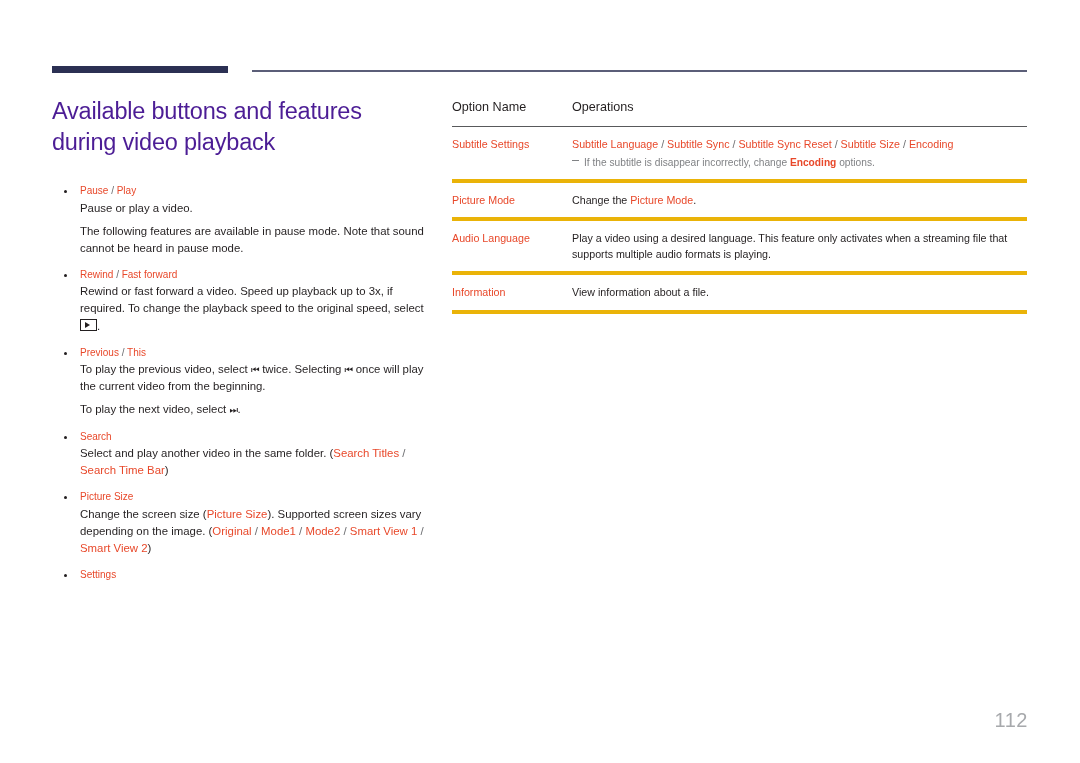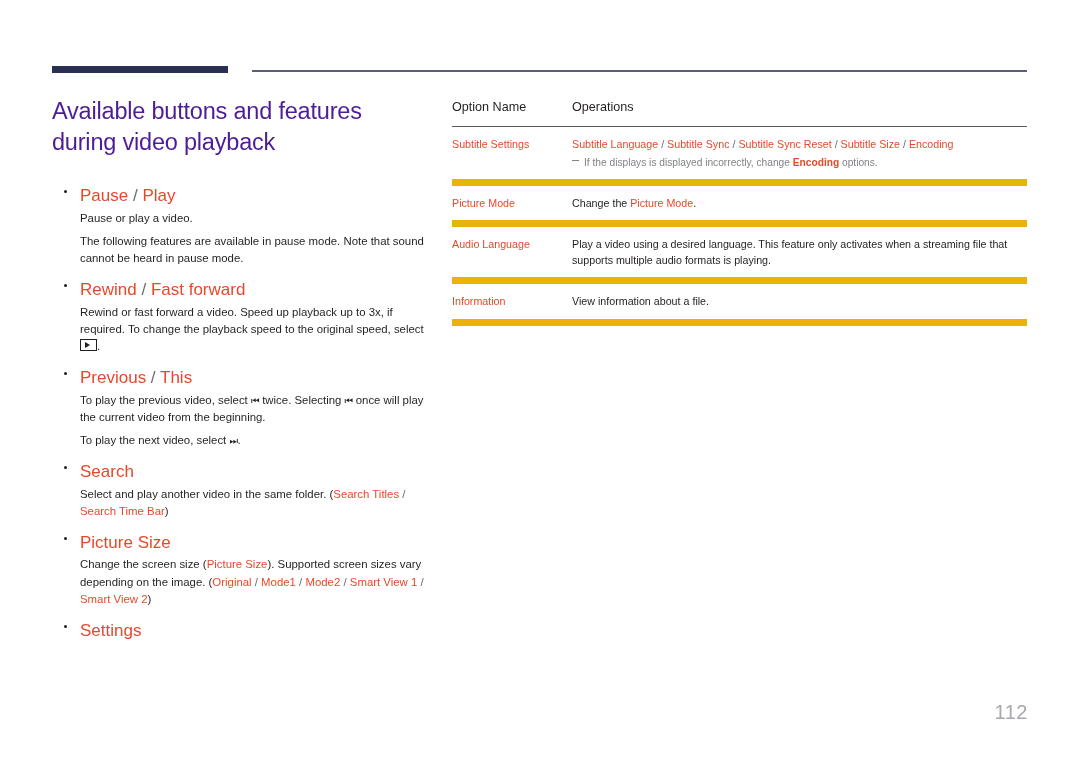--- a/index.html
+++ b/index.html
@@ -129,21 +129,21 @@
     content: "";
     position: absolute;
     left: 12px;
     top: 6px;
     width: 3px;
     height: 3px;
     border-radius: 50%;
     background: #231f20;
   }
   .b-title {
-    font-size: 17px;
+    font-size: 10px;
     color: #e8482a;
     line-height: 1.45;
     margin-bottom: 1px;
   }
   .b-title .sep { color: #6d6e71; }
   .b-body {
     font-size: 11.4px;
     line-height: 1.5;
     color: #231f20;
     margin-bottom: 6px;
@@ -172,21 +172,21 @@
     color: #231f20;
     padding: 0 0 12px 0;
     vertical-align: top;
   }
   table.opt thead tr { border-bottom: 1.6px solid #58595b; }
   table.opt td {
     font-size: 10.7px;
     line-height: 1.5;
     vertical-align: top;
     padding: 9px 0 9px 0;
-    border-bottom: 7px solid #eab308;
+    border-bottom: 4px solid #eab308;
   }
   table.opt td.name { color: #e8482a; padding-right: 8px; }
   table.opt td.ops { color: #231f20; }
   table.opt td.ops .acc-b { color: #e8482a; }
   .note {
     color: #808285;
     font-size: 10.2px;
     line-height: 1.5;
     margin-top: 3px;
     padding-left: 12px;
@@ -200,21 +200,21 @@
     width: 7px;
     height: 1.2px;
     background: #808285;
   }
   .note b { color: #e8482a; font-weight: bold; }
 
   
   #page-number {
     position: absolute;
     right: 52px;
-    bottom: 39px;
+    bottom: 31px;
     font-size: 20px;
     color: #a7a9ac;
     letter-spacing: 0.5px;
   }
 </style>
 </head>
 <body>
 
 <div id="header-rules">
   <div class="rule-thick"></div>
@@ -298,21 +298,21 @@
         <th>Option Name</th>
         <th>Operations</th>
       </tr>
     </thead>
     <tbody>
 
       <tr>
         <td class="name">Subtitle Settings</td>
         <td class="ops">
           <div><span class="acc-b">Subtitle Language</span><span class="sep"> / </span><span class="acc-b">Subtitle Sync</span><span class="sep"> / </span><span class="acc-b">Subtitle Sync Reset</span><span class="sep"> / </span><span class="acc-b">Subtitle Size</span><span class="sep"> / </span><span class="acc-b">Encoding</span></div>
-          <div class="note"><span>If the displays is displayed incorrectly, change </span><b>Encoding</b><span> options.</span></div>
+          <div class="note"><span>If the subtitle is disappear incorrectly, change </span><b>Encoding</b><span> options.</span></div>
         </td>
       </tr>
 
       <tr>
         <td class="name">Picture Mode</td>
         <td class="ops"><span>Change the </span><span class="acc-b">Picture Mode</span><span>.</span></td>
       </tr>
 
 
       <tr>

